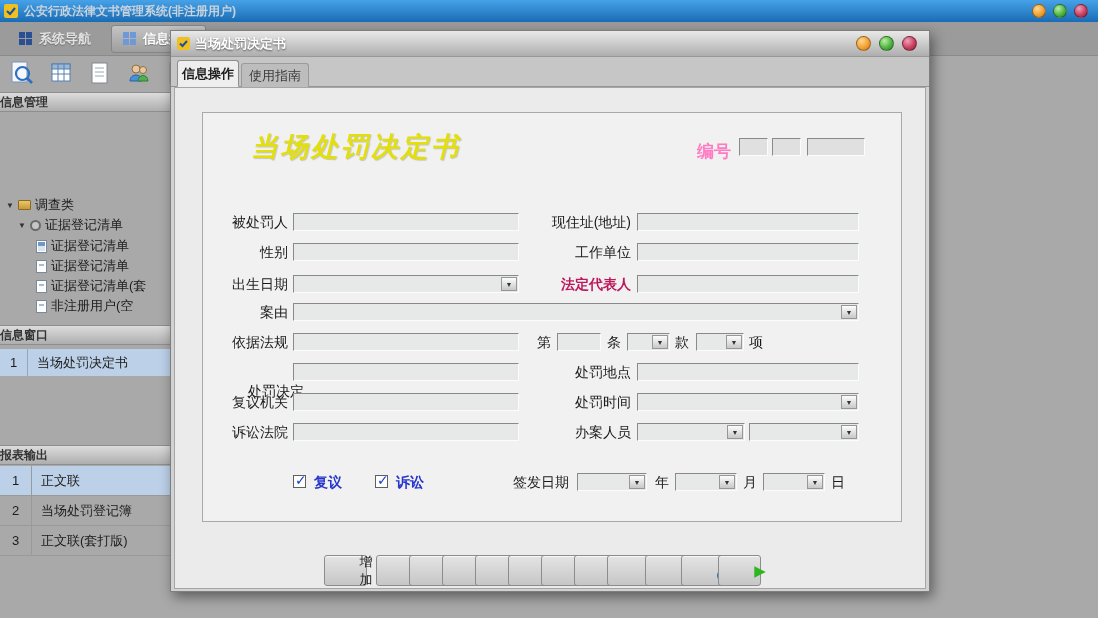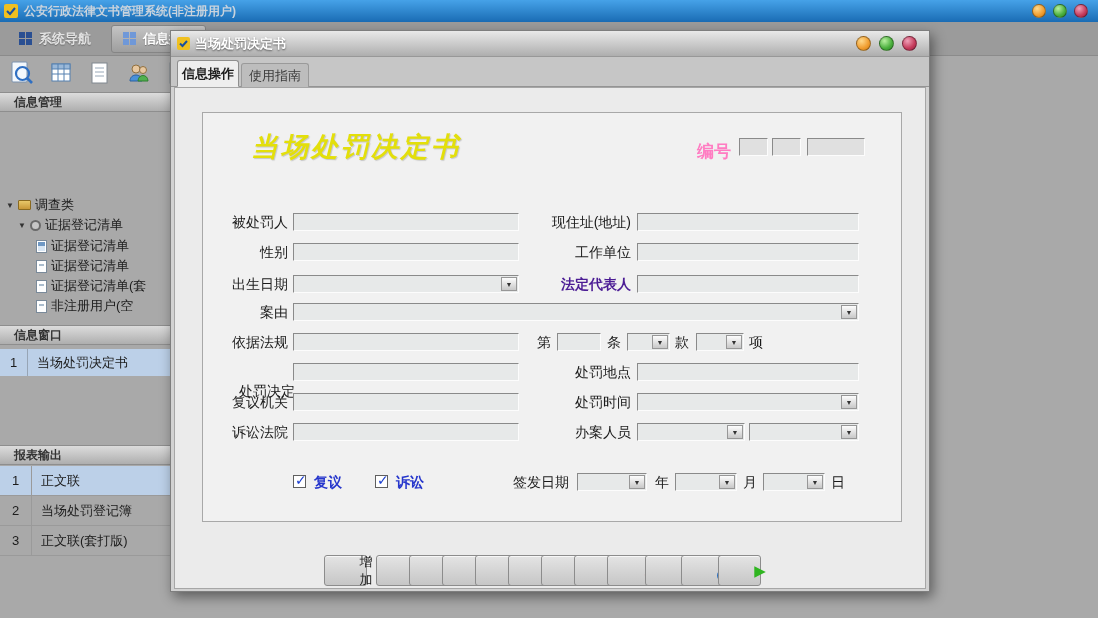--- a/index.html
+++ b/index.html
@@ -23,21 +23,21 @@
   .main-tab{display:flex;align-items:center;gap:6px;padding:4px 10px;font-size:13px;font-weight:bold;
             color:#e2e2e2;text-shadow:0 1px 1px rgba(0,0,0,.3);}
   .main-tab.active{background:linear-gradient(#c4c4c4,#9e9e9e);border:1px solid #858585;border-radius:3px;color:#fff;}
   .main-toolbar{position:absolute;left:0;top:56px;width:100%;height:34px;background:#a9a9a9;
                 display:flex;align-items:center;gap:11px;padding-left:8px;}
   .tool-btn{width:28px;height:28px;display:flex;align-items:center;justify-content:center;}
 
   
   .panel-header{position:absolute;left:0;width:170px;height:20px;
                 background:linear-gradient(#dcdcdc,#aeaeae);border-top:1px solid #8e8e8e;border-bottom:1px solid #8e8e8e;
-                font-size:12px;font-weight:bold;color:#333;line-height:18px;padding-left:14px;}
+                font-size:12px;font-weight:bold;color:#333;line-height:18px;padding-left:0;}
   .tree-row{position:absolute;display:flex;align-items:center;gap:4px;font-size:13px;color:#1c1c1c;height:18px;white-space:nowrap;}
   .caret{font-size:8px;color:#333;}
   .folder-icon{width:13px;height:10px;background:linear-gradient(#e8c86a,#c89838);border:1px solid #8a6a20;border-radius:1px;flex:none;}
   .gear-icon{width:11px;height:11px;border:2px solid #6a6a6a;border-radius:50%;background:#c6c6c6;flex:none;}
   .page-icon{width:11px;height:13px;background:#fbfcfd;border:1px solid #7a8a9a;flex:none;
              box-shadow:inset 0 3px 0 #fff,inset 0 -2px 0 #fff,inset 0 0 0 2px #fff,inset 0 5px 0 #aabccd;}
   .page-icon.table{background:#d8e6f4;box-shadow:inset 0 0 0 1px #fff,inset 0 5px 0 #6f98c4;}
   .list-row{position:absolute;left:0;width:170px;display:flex;align-items:stretch;font-size:13px;color:#1c1c1c;}
   .list-row.selected{background:#bcd0e8;}
   .list-row .num{width:28px;display:flex;align-items:center;justify-content:center;border-right:1px solid #97a5b5;flex:none;}
@@ -73,21 +73,21 @@
                 color:#e3df0a;text-shadow:1px 1px 1px #c6c6c6;letter-spacing:3px;white-space:nowrap;}
   .no-label{position:absolute;left:494px;top:27px;font-size:17px;font-weight:bold;color:#ff7cc2;}
   .sunken{background:#e7e9e9;border-top:1px solid #8a8a8a;border-left:1px solid #8a8a8a;
           border-bottom:1px solid #fcfcfc;border-right:1px solid #fcfcfc;}
   .numbox{position:absolute;top:25px;height:18px;background:#e0e0e0;}
   .field{position:absolute;height:18px;}
   .combo{position:absolute;height:18px;}
   .combo-arrow{position:absolute;top:1px;right:1px;bottom:1px;width:16px;background:linear-gradient(#fdfdfd,#c8c8c8);
                border:1px solid #979797;font-size:7px;color:#333;display:flex;align-items:center;justify-content:center;}
   .flabel{position:absolute;font-size:14px;color:#1a1a1a;text-align:right;line-height:18px;white-space:nowrap;}
-  .flabel.blue{color:#4c1d95;font-weight:bold;}
+  .flabel.blue{color:#be185d;font-weight:bold;}
   .inline-lbl{position:absolute;font-size:14px;color:#1a1a1a;line-height:18px;}
   .cb{position:absolute;width:13px;height:13px;background:#fff;border:1px solid #5f5f5f;}
   .cb::after{content:"✓";position:absolute;left:1px;top:-4px;font-size:14px;font-weight:bold;color:#1b3fd0;}
   .cb-label{position:absolute;font-size:14px;font-weight:bold;color:#2636cc;line-height:16px;}
 
   
   .btm-btn{position:absolute;top:467px;width:30px;height:31px;background:linear-gradient(#e4e4e4,#c6c6c6);
            border:1px solid #8c8c8c;border-radius:3px;box-shadow:inset 0 1px 0 #f7f7f7;
            display:flex;align-items:center;justify-content:center;font-size:13px;color:#222;padding-left:41px;}
   .btm-btn .nav{color:#3b7fd4;font-size:12px;line-height:1;}
@@ -294,21 +294,21 @@
         <span class="inline-lbl" style="left:404px;top:220px;">条</span>
         <div class="combo sunken" style="left:424px;top:220px;width:43px;">
           <span class="combo-arrow">▼</span>
         </div>
         <span class="inline-lbl" style="left:472px;top:220px;">款</span>
         <div class="combo sunken" style="left:493px;top:220px;width:48px;">
           <span class="combo-arrow">▼</span>
         </div>
         <span class="inline-lbl" style="left:546px;top:220px;">项</span>
 
-        <span class="flabel" style="left:7px;top:250px;width:85px;margin-top:19px;">处罚决定</span>
+        <span class="flabel" style="left:16px;top:250px;width:85px;margin-top:19px;">处罚决定</span>
         <div class="field sunken" style="left:90px;top:250px;width:226px;"></div>
         <span class="flabel" style="left:324px;top:250px;width:104px;">处罚地点</span>
         <div class="field sunken" style="left:434px;top:250px;width:222px;"></div>
 
         <span class="flabel" style="left:0;top:280px;width:85px;">复议机关</span>
         <div class="field sunken" style="left:90px;top:280px;width:226px;"></div>
         <span class="flabel" style="left:324px;top:280px;width:104px;">处罚时间</span>
         <div class="combo sunken" style="left:434px;top:280px;width:222px;">
           <span class="combo-arrow">▼</span>
         </div>

